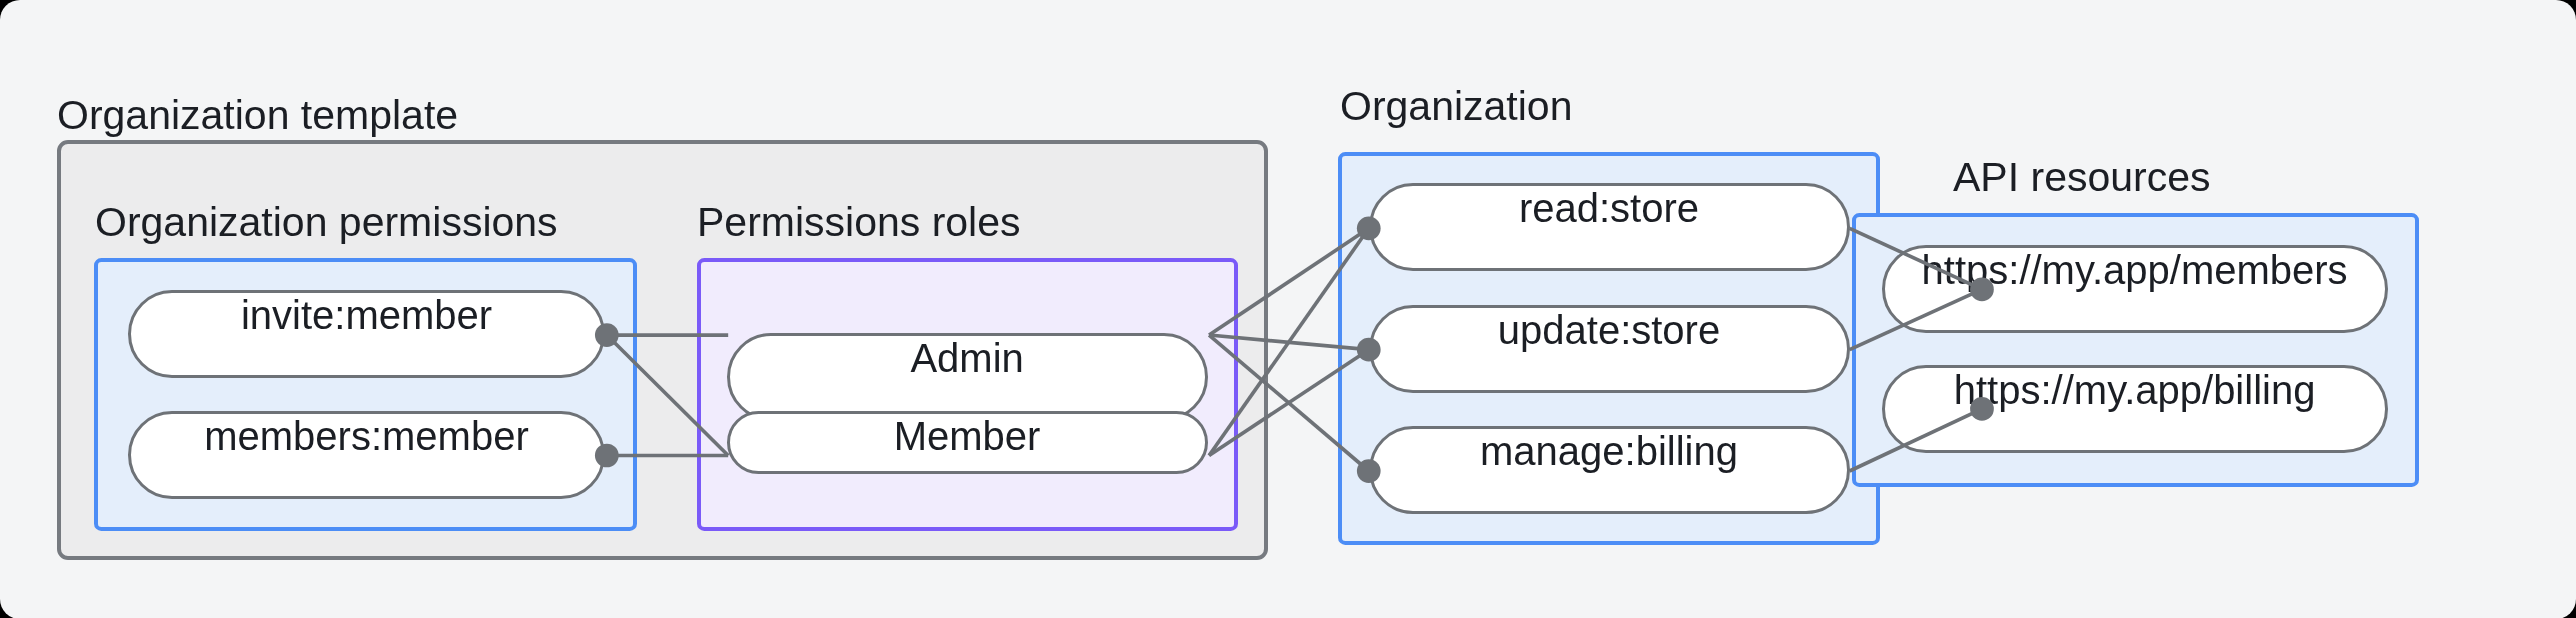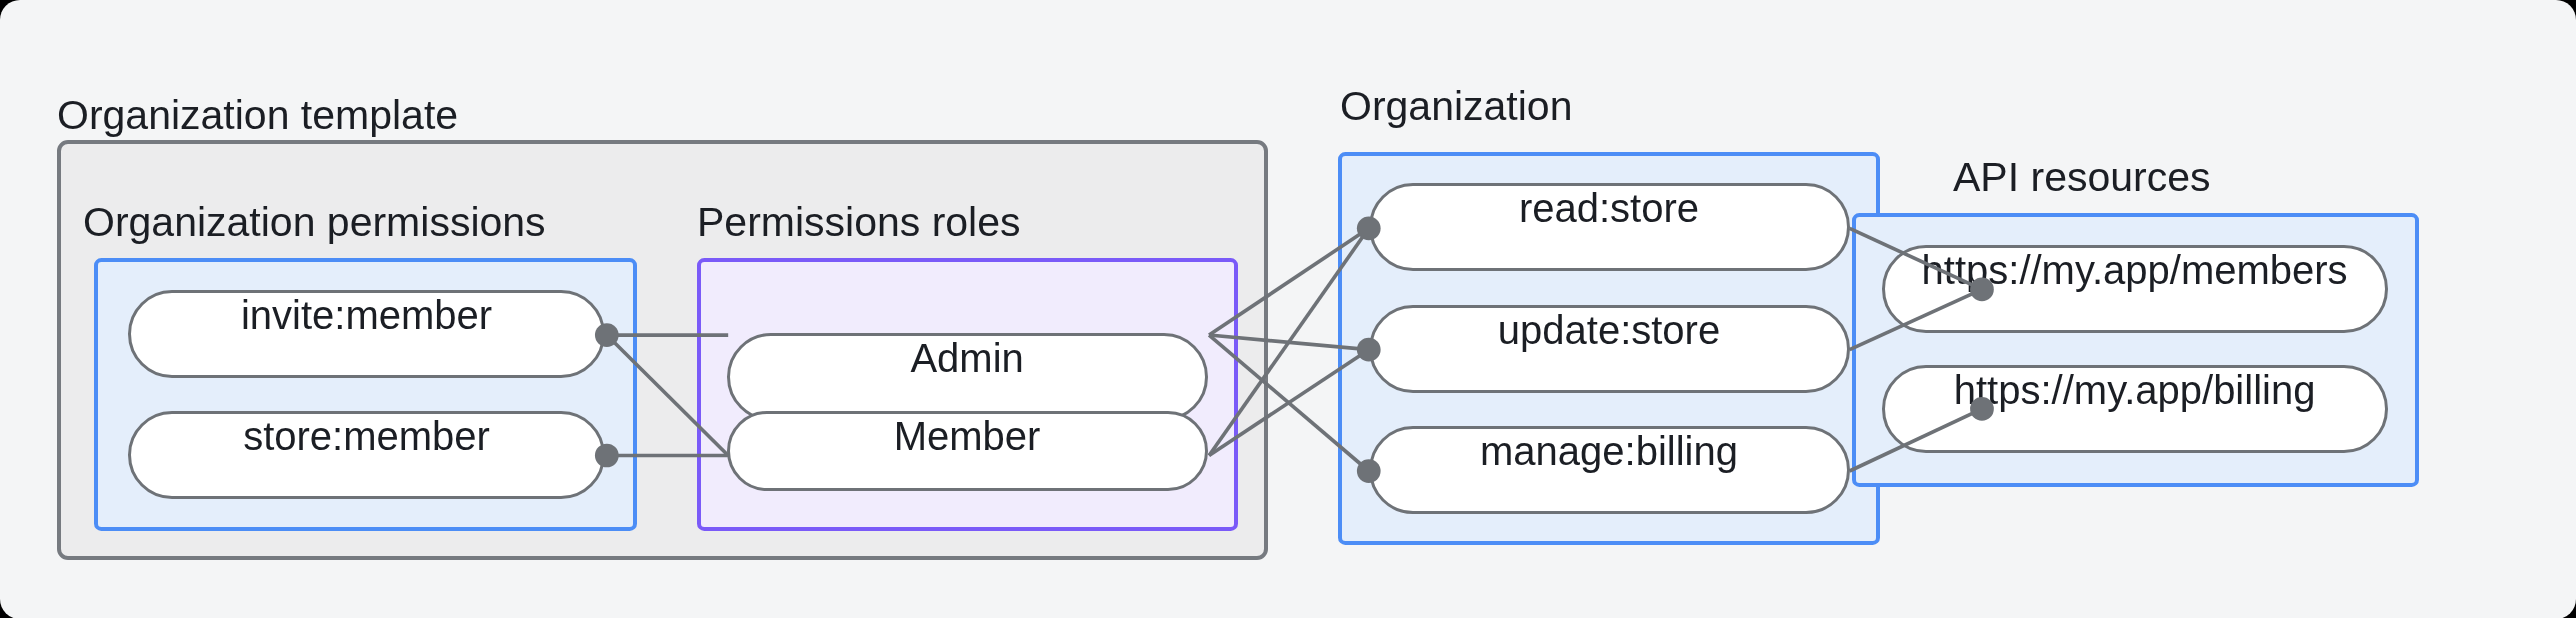--- a/index.html
+++ b/index.html
@@ -70,38 +70,38 @@
 </style>
 </head>
 <body>
 
 <div id="canvas">
 
   <div class="section-label" style="left:57px; top:53px;margin-top:38px;">Organization template</div>
 
   <div class="box gray" style="left:57px; top:140px; width:1211px; height:420px;">
 
-    <div class="section-label" style="left:22px; top:54px;">Organization permissions</div>
+    <div class="section-label" style="left:34px; top:54px;">Organization permissions</div>
 
     <div class="section-label" style="left:636px; top:54px;">Permissions roles</div>
 
     <div class="box blue" style="left:33px; top:114px; width:543px; height:273px;">
       <div class="pill" style="left:30px; top:28px; width:477px; height:88px;">
         <span>invite:member</span>
       </div>
       <div class="pill" style="left:30px; top:149px; width:477px; height:88px;">
-        <span>store:member</span>
+        <span>members:member</span>
       </div>
     </div>
 
     <div class="box purple" style="left:636px; top:114px; width:541px; height:273px;">
       <div class="pill" style="left:25.6px; top:28px; width:481px; height:88px;margin-top:43px;">
         <span>Admin</span>
       </div>
-      <div class="pill" style="left:25.6px; top:149px; width:481px; height:80px;">
+      <div class="pill" style="left:25.6px; top:149px; width:481px; height:63px;">
         <span>Member</span>
       </div>
     </div>
   </div>
 
   <div class="section-label" style="left:1340px; top:82px;">Organization</div>
 
   <div class="box blue" style="left:1338px; top:152px; width:542px; height:393px;">
     <div class="pill" style="left:26.5px; top:27px; width:481px; height:88px;">
       <span>read:store</span>

